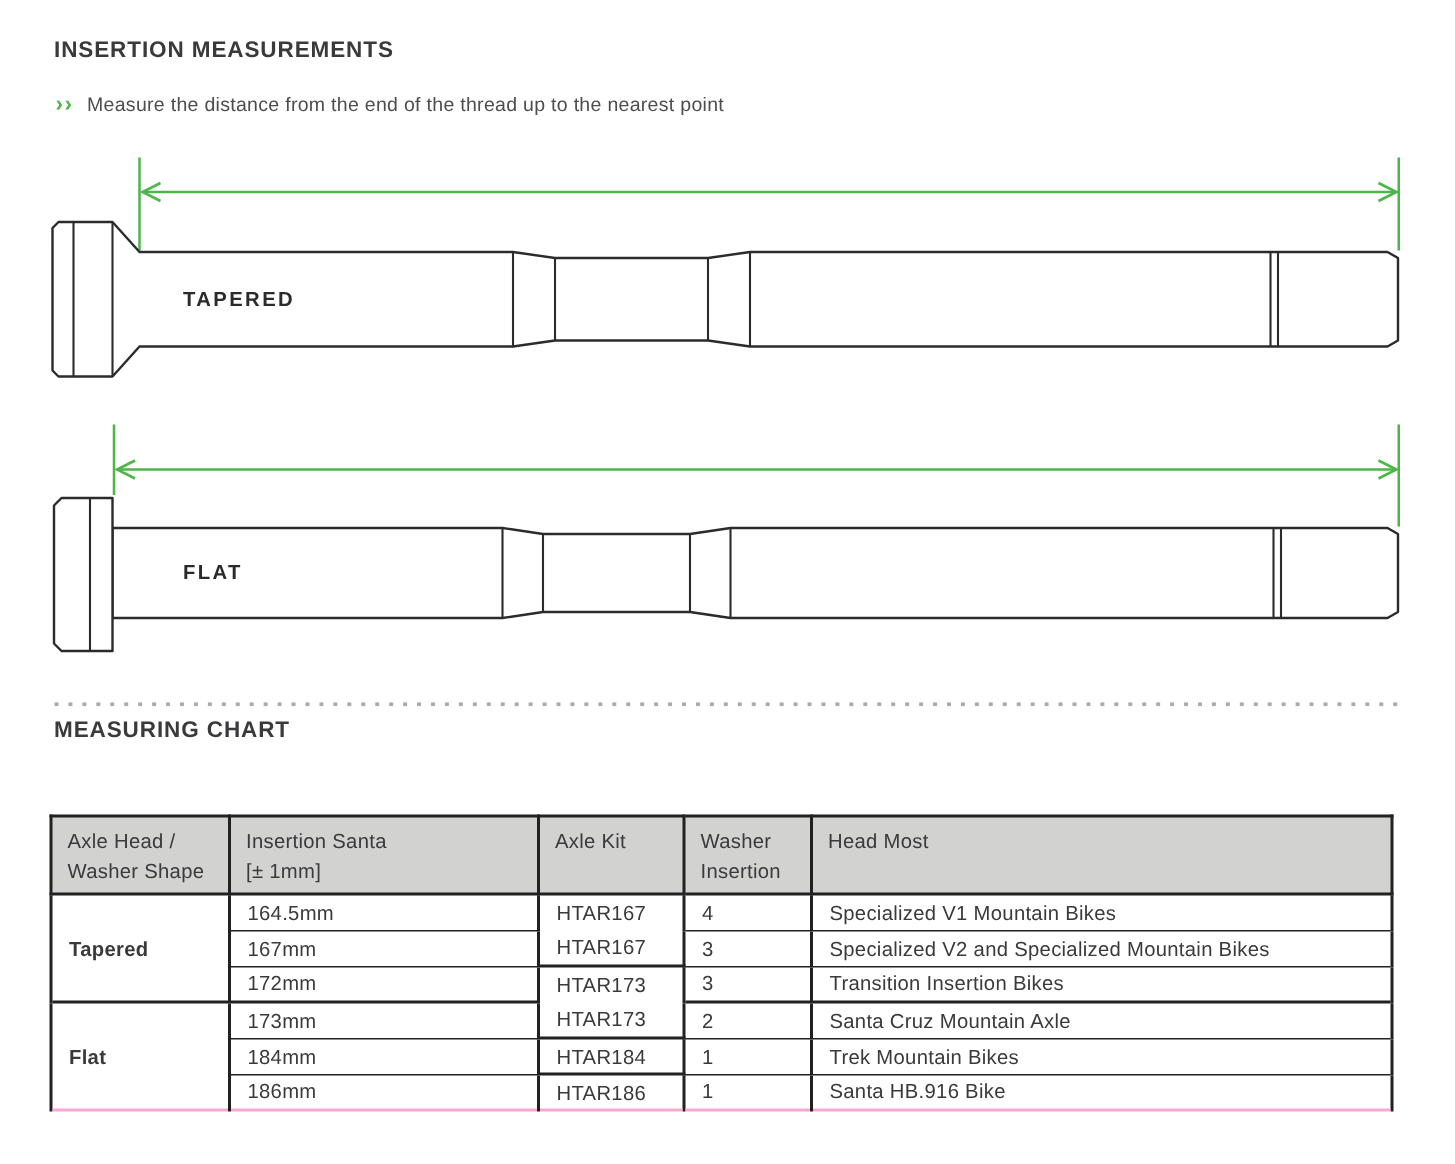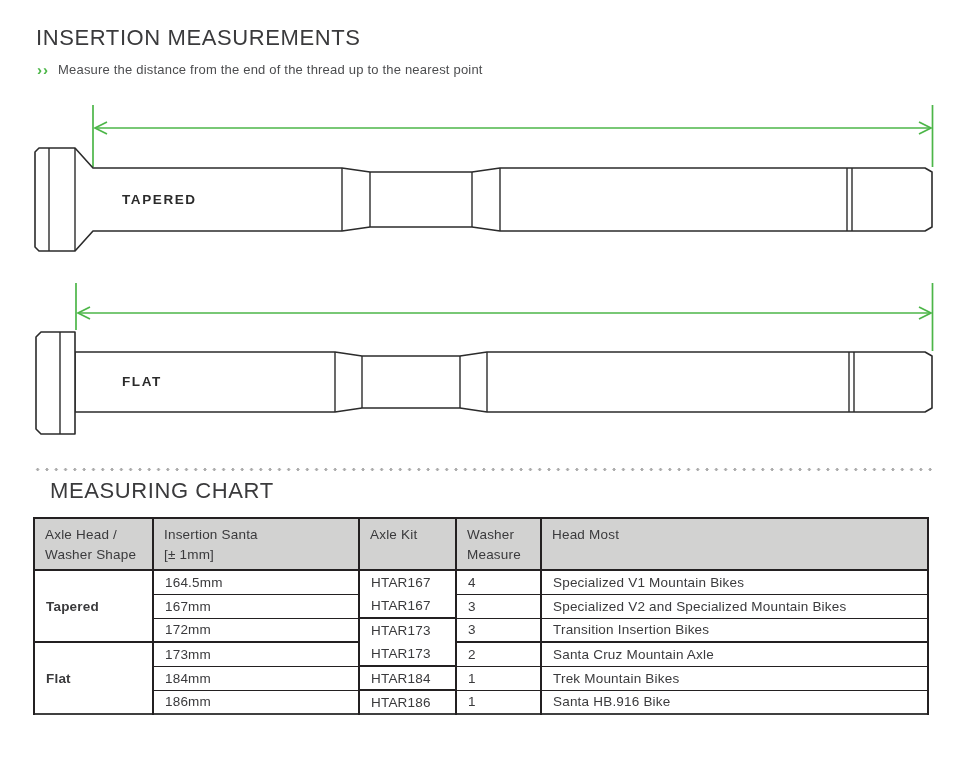--- a/index.html
+++ b/index.html
@@ -4,25 +4,25 @@
 <style>
   html,body{margin:0;padding:0;}
   body{
     width:970px;height:776px;position:relative;background:#ffffff;
     font-family:"Liberation Sans",sans-serif;
     color:var(--text-dark,#3a3a3c);
     overflow:hidden;
   }
   .abs{position:absolute;}
   .page-title{
-    left:36px;font-size:22px;font-weight:400;letter-spacing:0.6px;
+    left:36px;font-size:15px;font-weight:700;letter-spacing:0.6px;
     color:var(--text-dark,#3a3a3c);
   }
   .title-1{top:25px;}
-  .title-2{top:478px;margin-left:14px;}
+  .title-2{top:478px;}
   .note-row{
     left:37px;top:62px;font-size:13px;color:#4c4d4f;letter-spacing:0.2px;
     display:flex;align-items:center;gap:9px;
   }
   .note-marker{
     color:var(--accent-green,#4cb648);
     font-size:15px;font-weight:bold;letter-spacing:1px;line-height:1;
   }
   .diagrams{left:0;top:95px;}
   .axle-outline{fill:#ffffff;stroke:var(--outline,#2b2b2b);stroke-width:1.6;stroke-linejoin:round;}
@@ -31,23 +31,23 @@
   .axle-label{
     font-family:"Liberation Sans",sans-serif;font-size:13.5px;font-weight:bold;
     letter-spacing:1.6px;fill:#2b2b2b;
   }
   .dotted-divider{
     left:33px;top:467px;width:903px;height:5px;
     background-image:radial-gradient(circle,var(--dot,#ababab) 1.35px,transparent 1.55px);
     background-size:9.3px 5px;background-position:0 50%;background-repeat:repeat-x;
   }
   .chart-table{
-    left:33px;top:517px;width:894px;
+    left:33px;top:543px;width:894px;
     border-collapse:collapse;table-layout:fixed;
-    border:2px solid #404040;
+    border:2px solid #f9a8d4;
     font-size:13.5px;color:var(--text-dark,#3a3a3c);padding-left:44px;
   }
   .chart-table th,.chart-table td{
     border:1px solid #232021;border-left-width:2px;border-right-width:2px;
     box-sizing:border-box;
   }
   .chart-table th{
     background:var(--header-bg,#d2d2d1);
     font-weight:normal;text-align:left;vertical-align:top;
     padding:6px 6px 0 10px;height:52px;line-height:1.45;
@@ -133,21 +133,21 @@
         <div>Axle Head /</div>
         <div>Washer Shape</div>
       </th>
       <th>
         <div>Insertion Santa</div>
         <div>[± 1mm]</div>
       </th>
       <th>Axle Kit</th>
       <th>
         <div>Washer</div>
-        <div>Measure</div>
+        <div>Insertion</div>
       </th>
       <th>Head Most</th>
     </tr>
   </thead>
   <tbody>
     <tr class="group-start">
       <td class="shape-cell" rowspan="3">Tapered</td>
       <td>164.5mm</td>
       <td class="kit-hidden-bottom">HTAR167</td>
       <td>4</td>

